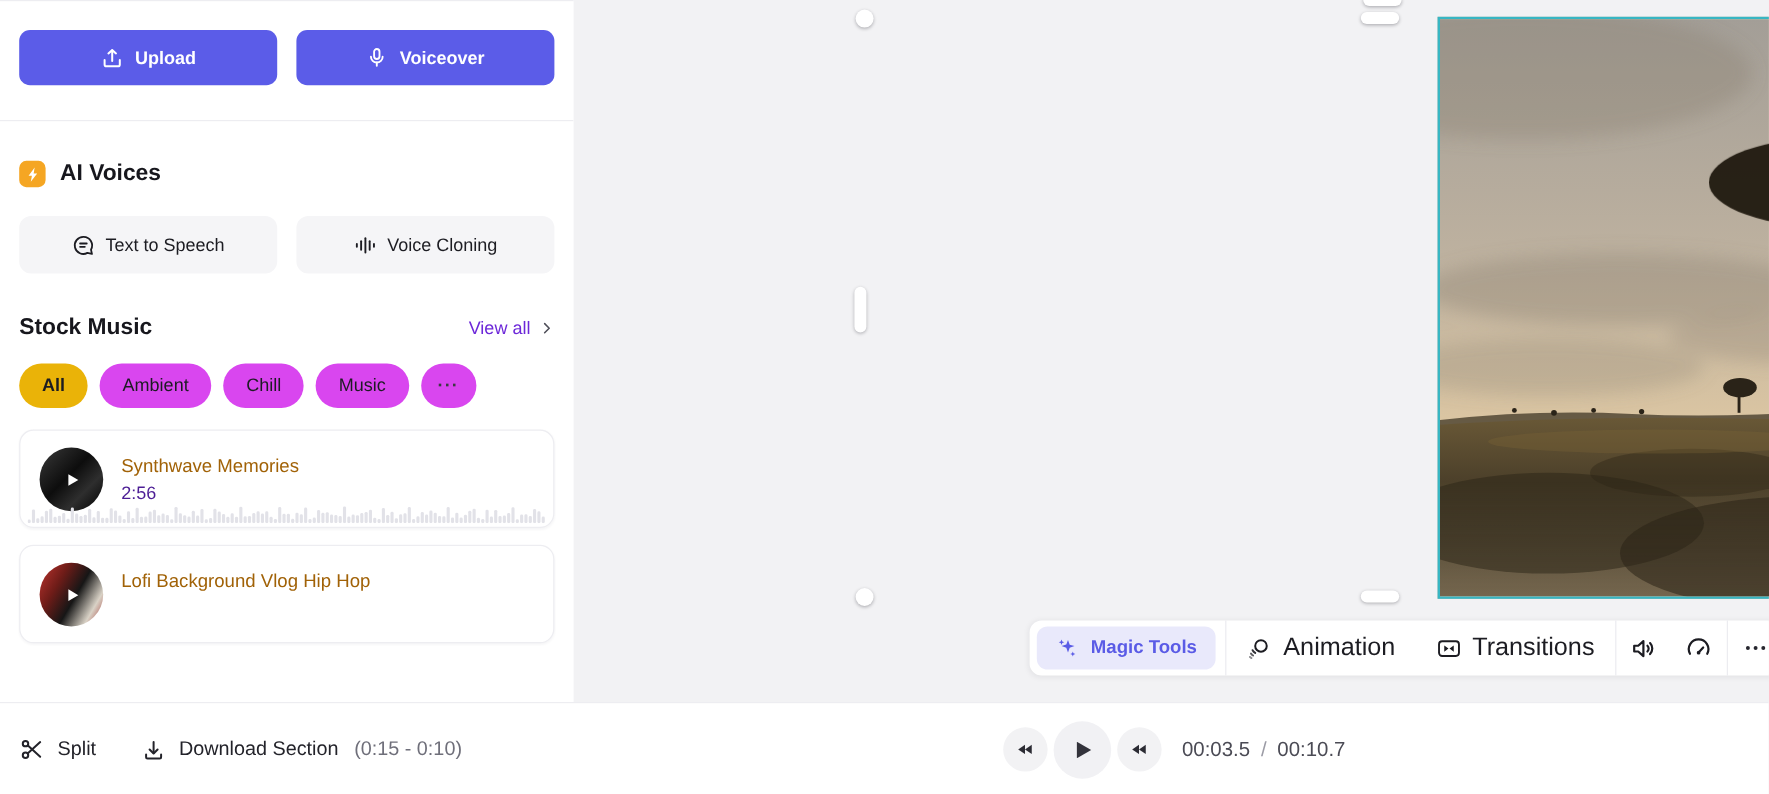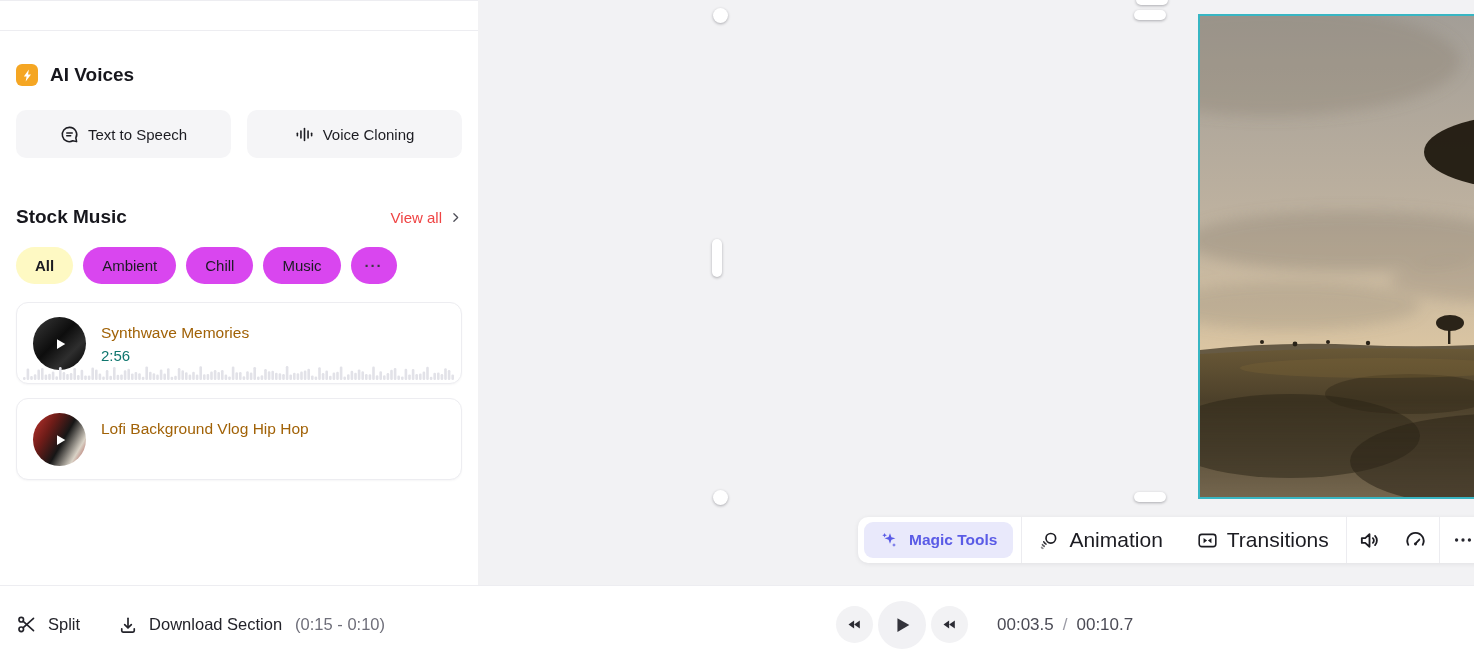--- a/index.html
+++ b/index.html
@@ -17,37 +17,37 @@
                  justify-content:center; gap:10px; cursor:pointer; }
   .btn-soft { flex:1; height:48px; border:none; border-radius:10px; background:#f5f5f7; color:#1c1c22;
               font-family:inherit; font-size:15px; font-weight:500; display:flex; align-items:center;
               justify-content:center; gap:9px; cursor:pointer; }
   .divider { border:none; border-top:1px solid #ededf1; margin:29px -16px 0 -16px; }
   .section-head { display:flex; align-items:center; gap:12px; margin-top:33px; }
   .section-head h2 { font-size:19px; font-weight:700; }
   .bolt-badge { width:22px; height:22px; border-radius:6px; background:#f5a623; display:flex;
                 align-items:center; justify-content:center; }
   .ai-btn-row { margin-top:24px; }
-  .stock-head { display:flex; align-items:center; justify-content:space-between; margin-top:48px; }
+  .stock-head { display:flex; align-items:center; justify-content:space-between; margin-top:34px; }
   .stock-head h2 { font-size:19px; font-weight:700; }
-  .view-all { display:flex; align-items:center; gap:7px; font-size:15px; color:#ef4444; cursor:pointer; background:none; border:none; font-family:inherit; }
+  .view-all { display:flex; align-items:center; gap:7px; font-size:15px; color:#6d28d9; cursor:pointer; background:none; border:none; font-family:inherit; }
   .chips { display:flex; gap:10px; margin-top:19px; align-items:center; }
   .chip { height:37px; padding:0 19px; border:none; border-radius:19px; background:#d946ef; color:#1c1c22;
           font-family:inherit; font-size:15px; font-weight:500; display:flex; align-items:center; cursor:pointer; }
-  .chip.selected { background:#fef9c3; font-weight:700; }
+  .chip.selected { background:#eab308; font-weight:700; }
   .chip.more { padding:0 14px; letter-spacing:1px; font-weight:700; color:#3a3a42; }
   .track-card { position:relative; margin-top:18px; height:82px; background:#fff; border:1px solid #ededf1;
                 border-radius:12px; box-shadow:0 1px 2px rgba(25,25,40,.04); cursor:pointer; overflow:hidden; }
   .track-card + .track-card { margin-top:14px; }
   .track-art { position:absolute; left:16px; top:14px; width:53px; height:53px; border-radius:50%;
                display:flex; align-items:center; justify-content:center; }
   .art-1 { background:linear-gradient(135deg,#3a3a3a 0%,#0d0d0d 45%,#2e2e2e 70%,#000 100%); }
   .art-2 { background:linear-gradient(120deg,#c0342f 0%,#6e1c18 30%,#161616 55%,#d9d2c6 80%,#9c2e2a 100%); }
   .track-title { position:absolute; left:84px; top:21px; font-size:15.5px; font-weight:500; color:#a16207; }
-  .track-duration { position:absolute; left:84px; top:44px; font-size:15px; color:#0f766e; }
+  .track-duration { position:absolute; left:84px; top:44px; font-size:15px; color:#4c1d95; }
   .waveform { position:absolute; left:6px; right:6px; bottom:3px; height:16px; }
 
   
   .canvas { position:absolute; left:478px; top:0; width:996px; height:585px; background:#f2f2f4; }
   .video-frame { position:absolute; left:720px; top:14px; width:760px; height:485px;
                  border:2px solid #38b6c3; background:#c9bba2; overflow:hidden; z-index:1; }
   .video-frame svg { display:block; }
   .handle { position:absolute; background:#fff; box-shadow:0 1px 3px rgba(10,10,20,.3); z-index:2; }
   .handle.circle { width:15px; height:15px; border-radius:50%; }
   .handle.h-pill { width:32px; height:10px; border-radius:5px; }
@@ -70,30 +70,52 @@
                 border-top:1px solid #ededf1; z-index:5; }
   .bb-left { position:absolute; left:16px; top:0; height:77px; display:flex; align-items:center; gap:38px; }
   .bb-btn { display:flex; align-items:center; gap:11px; border:none; background:none; font-family:inherit;
             font-size:16.5px; font-weight:500; color:#23232a; cursor:pointer; }
   .bb-range { font-size:16.5px; font-weight:400; color:#6f6f7a; margin-left:2px; }
   .transport { position:absolute; left:836px; top:0; height:77px; display:flex; align-items:center; gap:5px; }
   .t-btn { border:none; border-radius:50%; background:#f2f2f4; display:flex; align-items:center;
            justify-content:center; cursor:pointer; }
   .t-small { width:37px; height:37px; }
   .t-play { width:48px; height:48px; background:#f1f1f4; }
-  .timecode { display:flex; align-items:flex-end; gap:9px; margin-left:24px; font-size:17px; color:#4b4b55; }
+  .timecode { display:flex; align-items:flex-end; gap:9px; margin-left:12px; font-size:17px; color:#4b4b55; }
   .timecode .sep { color:#9b9ba5; }
 </style>
 </head>
 <body>
 
 <div class="app">
 
   <aside class="sidebar">
 
+    <div class="btn-row">
+      <button class="btn-primary">
+        <span style="display:flex">
+          <svg width="19" height="19" viewBox="0 0 24 24" fill="none" stroke="#fff" stroke-width="2.1" stroke-linecap="round" stroke-linejoin="round">
+              <path d="M12 15V4"></path>
+              <path d="M8 7l4-3.5L16 7"></path>
+              <path d="M4 14v4.5a2 2 0 0 0 2 2h12a2 2 0 0 0 2-2V14"></path>
+            </svg>
+        </span>
+        <span>Upload</span>
+      </button>
+      <button class="btn-primary">
+        <span style="display:flex">
+          <svg width="18" height="18" viewBox="0 0 24 24" fill="none" stroke="#fff" stroke-width="2.1" stroke-linecap="round" stroke-linejoin="round">
+              <rect x="9" y="2.5" width="6" height="11" rx="3"></rect>
+              <path d="M5.5 11a6.5 6.5 0 0 0 13 0"></path>
+              <path d="M12 17.5V21"></path>
+            </svg>
+        </span>
+        <span>Voiceover</span>
+      </button>
+    </div>
 
     <hr class="divider">
 
     <div class="section-head">
       <span class="bolt-badge">
         <svg width="11" height="13" viewBox="0 0 12 14" fill="#fff">
             <path d="M7.5.5 2 8h3l-1 5.5L9.8 6H6.6z"></path>
           </svg>
       </span>
       <h2>AI Voices</h2>

